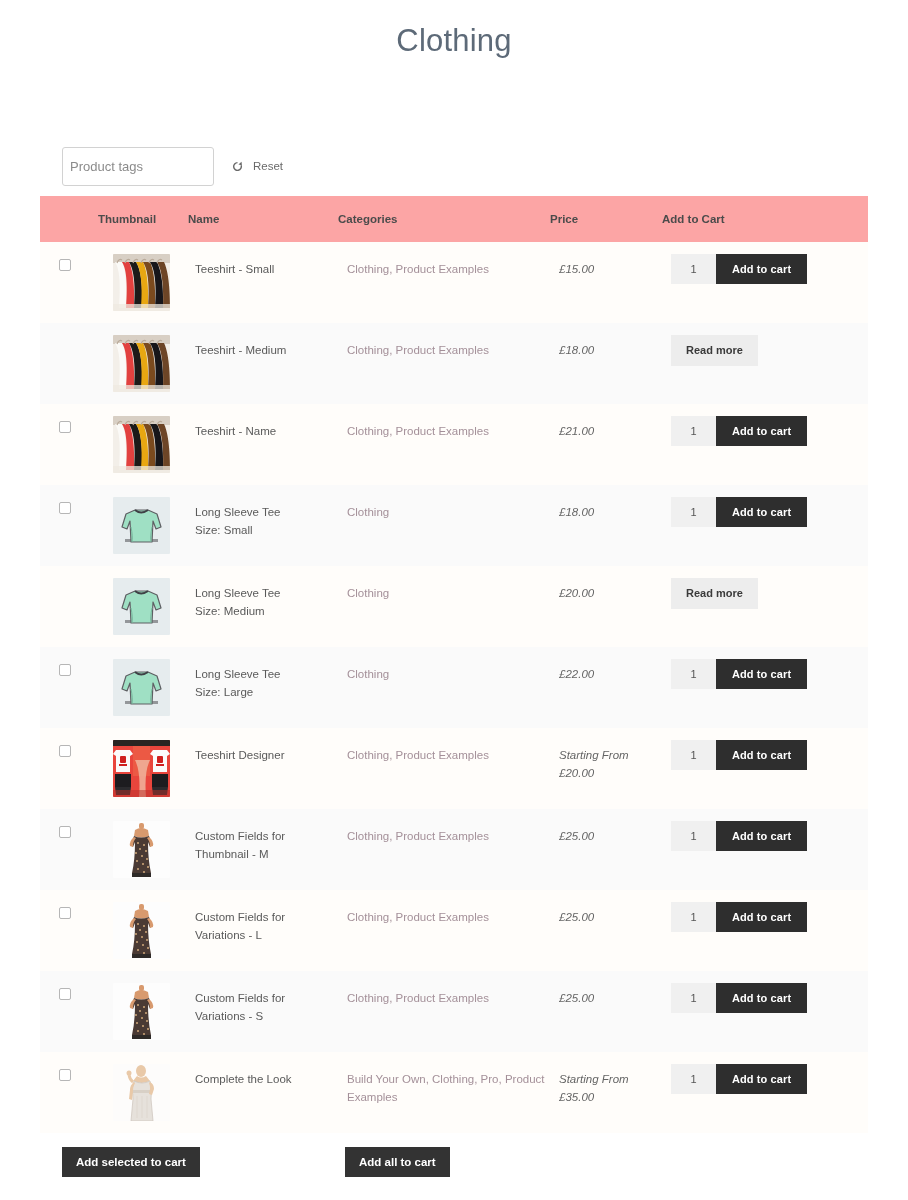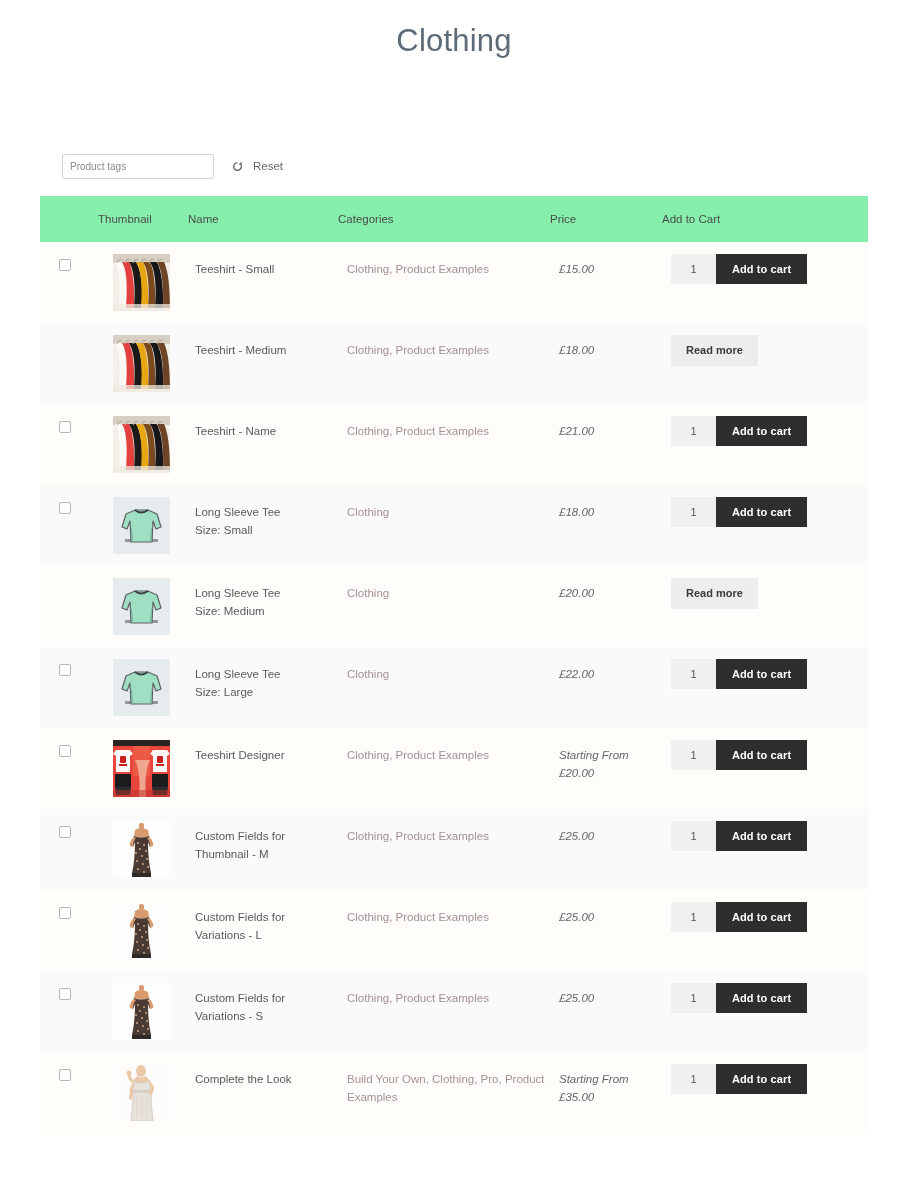--- a/index.html
+++ b/index.html
@@ -30,26 +30,26 @@
   
   .filter-bar {
     margin-top: 92px;
     padding-left: 62px;
     display: flex;
     align-items: center;
     height: 28px;
   }
   .tags-input {
     width: 152px;
-    height: 25px;
+    height: 39px;
     border: 1px solid #d2d2d2;
     border-radius: 3px;
     background: #fff;
     font-family: "Liberation Sans", sans-serif;
-    font-size: 10px;
+    font-size: 13px;
     color: #3a3a3a;
     padding: 0 7px;
     outline: none;
   }
   .tags-input::placeholder { color: #8b8b8b; }
 
   .reset-btn {
     display: inline-flex;
     align-items: center;
     gap: 10px;
@@ -70,24 +70,24 @@
   .table-wrap {
     margin-top: 15px;
     padding: 0 40px;
   }
   table.product-table {
     width: 828px;
     border-collapse: collapse;
     table-layout: fixed;
   }
   table.product-table thead th {
-    background: #86efac;
+    background: #fca5a5;
     text-align: left;
     font-size: 11.5px;
-    font-weight: normal;
+    font-weight: bold;
     color: #4b4b4b;
     padding: 16px 0 16px 0;
     border: none;
     vertical-align: middle;
     height: 46px;
   }
 
   
   col.c-check { width: 58px; }
   col.c-thumb { width: 90px; }
@@ -723,14 +723,18 @@
               <div class="cart-group">
                 <input type="text" class="qty-input" value="1" style="">
                 <button class="btn-add">Add to cart</button>
               </div>
             </td>
           </tr>
         </tbody>
     </table>
   </div>
 
+  <div class="footer-actions">
+    <button class="btn-bulk">Add selected to cart</button>
+    <button class="btn-bulk btn-addall">Add all to cart</button>
+  </div>
 
 </div>
 
 </body></html>

